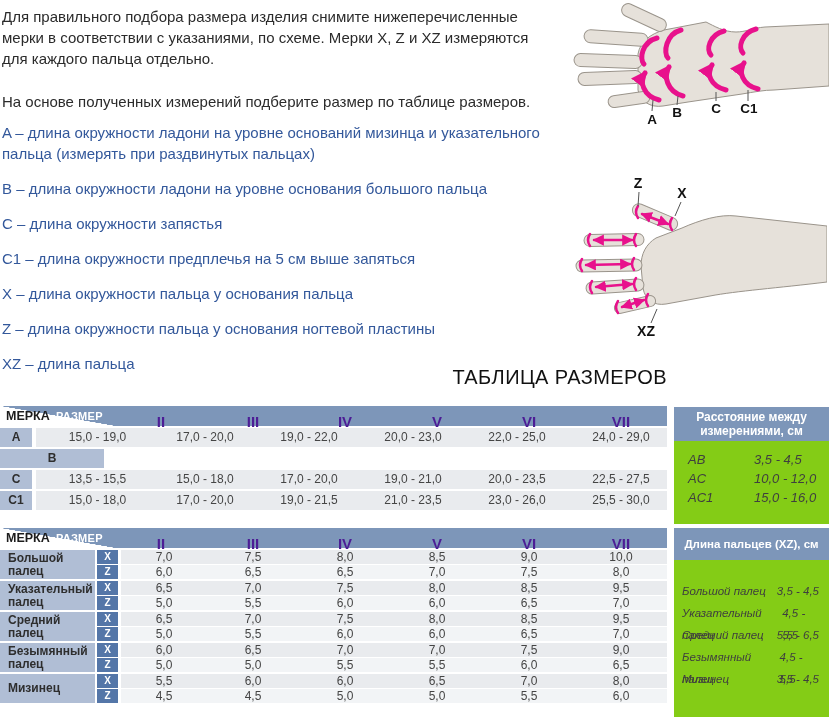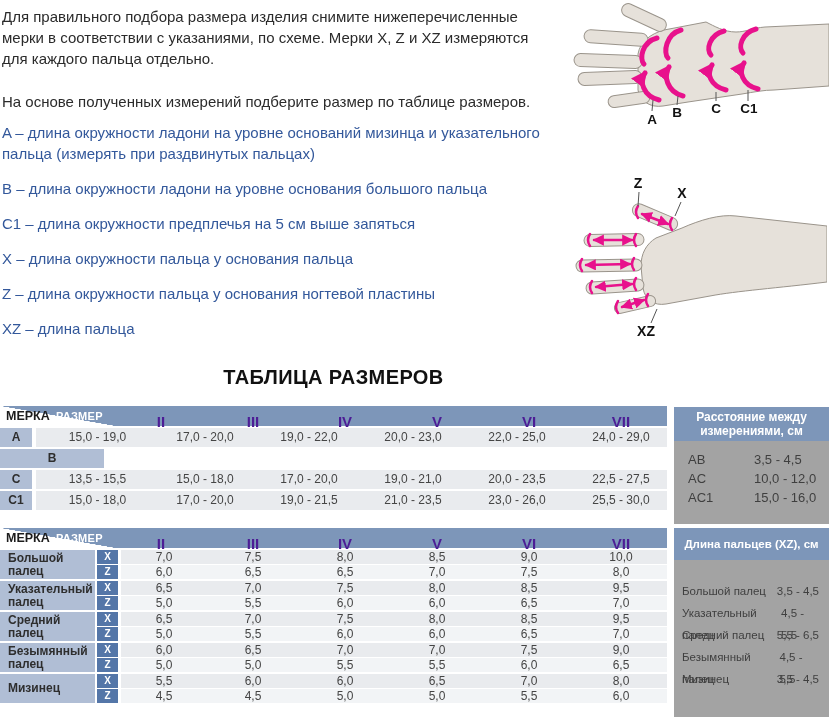--- a/index.html
+++ b/index.html
@@ -4,21 +4,21 @@
 <style>
   html,body{margin:0;padding:0;}
   .page{position:relative;width:829px;height:717px;background:#ffffff;font-family:"Liberation Sans",sans-serif;overflow:hidden;}
 
   .intro{position:absolute;left:2px;top:6px;width:556px;font-size:15px;line-height:21px;color:#2b2b2b;}
   .intro .p1{margin:0 0 22px 0;}
   .intro .p2{margin:0;}
   .defs{position:absolute;left:2px;top:122px;width:572px;font-size:15px;line-height:21px;color:#33589b;}
   .defs p{margin:0 0 14px 0;}
 
-  .title{position:absolute;left:0;top:366px;width:667px;margin:0;text-align:center;font-size:20px;font-weight:bold;color:#111;letter-spacing:.4px;}
+  .title{position:absolute;left:0;top:366px;width:667px;margin:0;text-align:right;font-size:20px;font-weight:normal;color:#111;letter-spacing:.4px;}
 
   .hand1{position:absolute;left:560px;top:0;}
   .hand2{position:absolute;left:558px;top:158px;}
 
   .t1{position:absolute;left:0;top:406px;width:667px;}
   .t2{position:absolute;left:0;top:528px;width:667px;}
   .thead{display:flex;height:20px;}
   .corner{width:115px;position:relative;background:linear-gradient(to bottom left,#7d96b9 49.5%,#ffffff 50%);}
   .c-top{position:absolute;top:4px;left:56px;color:#fff;font-size:11px;font-weight:bold;letter-spacing:.3px;}
   .c-bottom{position:absolute;bottom:3px;left:6px;color:#1c1c1c;font-size:12.5px;font-weight:bold;}
@@ -42,40 +42,41 @@
   .rx{background:#e9ebee;}
   .rz{background:#f2f4f6;}
   .fw1{width:86px;}
 
   .panel{position:absolute;left:674px;width:155px;}
   .p1{top:407px;}
   .p2{top:528px;}
   .phead{background:#7d96b9;color:#fff;font-weight:bold;text-align:center;}
   .p1 .phead{height:34px;display:flex;flex-direction:column;justify-content:center;font-size:12px;line-height:14px;}
   .p2 .phead{height:32px;line-height:32px;font-size:11.5px;}
-  .pbody{background:#a3a3a3;box-sizing:border-box;}
+  .pbody{background:#84cc16;box-sizing:border-box;font-style:italic;}
   .p1 .pbody{height:83px;padding:9px 0 0 14px;}
   .p1 .prow{display:flex;height:19px;line-height:19px;font-size:13px;color:#3f3f3f;}
   .p1 .plabel{width:66px;}
   .p2 .pbody{height:157px;padding:20px 10px 0 8px;}
   .p2 .prow{display:flex;justify-content:space-between;height:22px;line-height:22px;font-size:11.5px;color:#3f3f3f;}
 </style>
 </head>
 <body>
 
 <div class="page">
 
   <div class="intro">
     <p class="p1">Для правильного подбора размера изделия снимите нижеперечисленные мерки в соответствии с указаниями, по схеме. Мерки X, Z и XZ измеряются для каждого пальца отдельно.</p>
     <p class="p2">На основе полученных измерений подберите размер по таблице размеров.</p>
   </div>
 
   <div class="defs">
     <p>A – длина окружности ладони на уровне оснований мизинца и указательного пальца (измерять при раздвинутых пальцах)</p>
     <p>B – длина окружности ладони на уровне основания большого пальца</p>
+    <p>C – длина окружности запястья</p>
     <p>C1 – длина окружности предплечья на 5 см выше запяться</p>
     <p>X – длина окружности пальца у основания пальца</p>
     <p>Z – длина окружности пальца у основания ногтевой пластины</p>
     <p>XZ – длина пальца</p>
   </div>
 
   <svg class="hand1" width="269" height="135" viewBox="0 0 269 135">
     <defs>
       <marker id="arrUp" viewBox="0 0 10 10" refX="8" refY="5" markerWidth="3.2" markerHeight="3.2" orient="auto">
         <path d="M0,0 L10,5 L0,10 Z" fill="#e8118c"></path>

